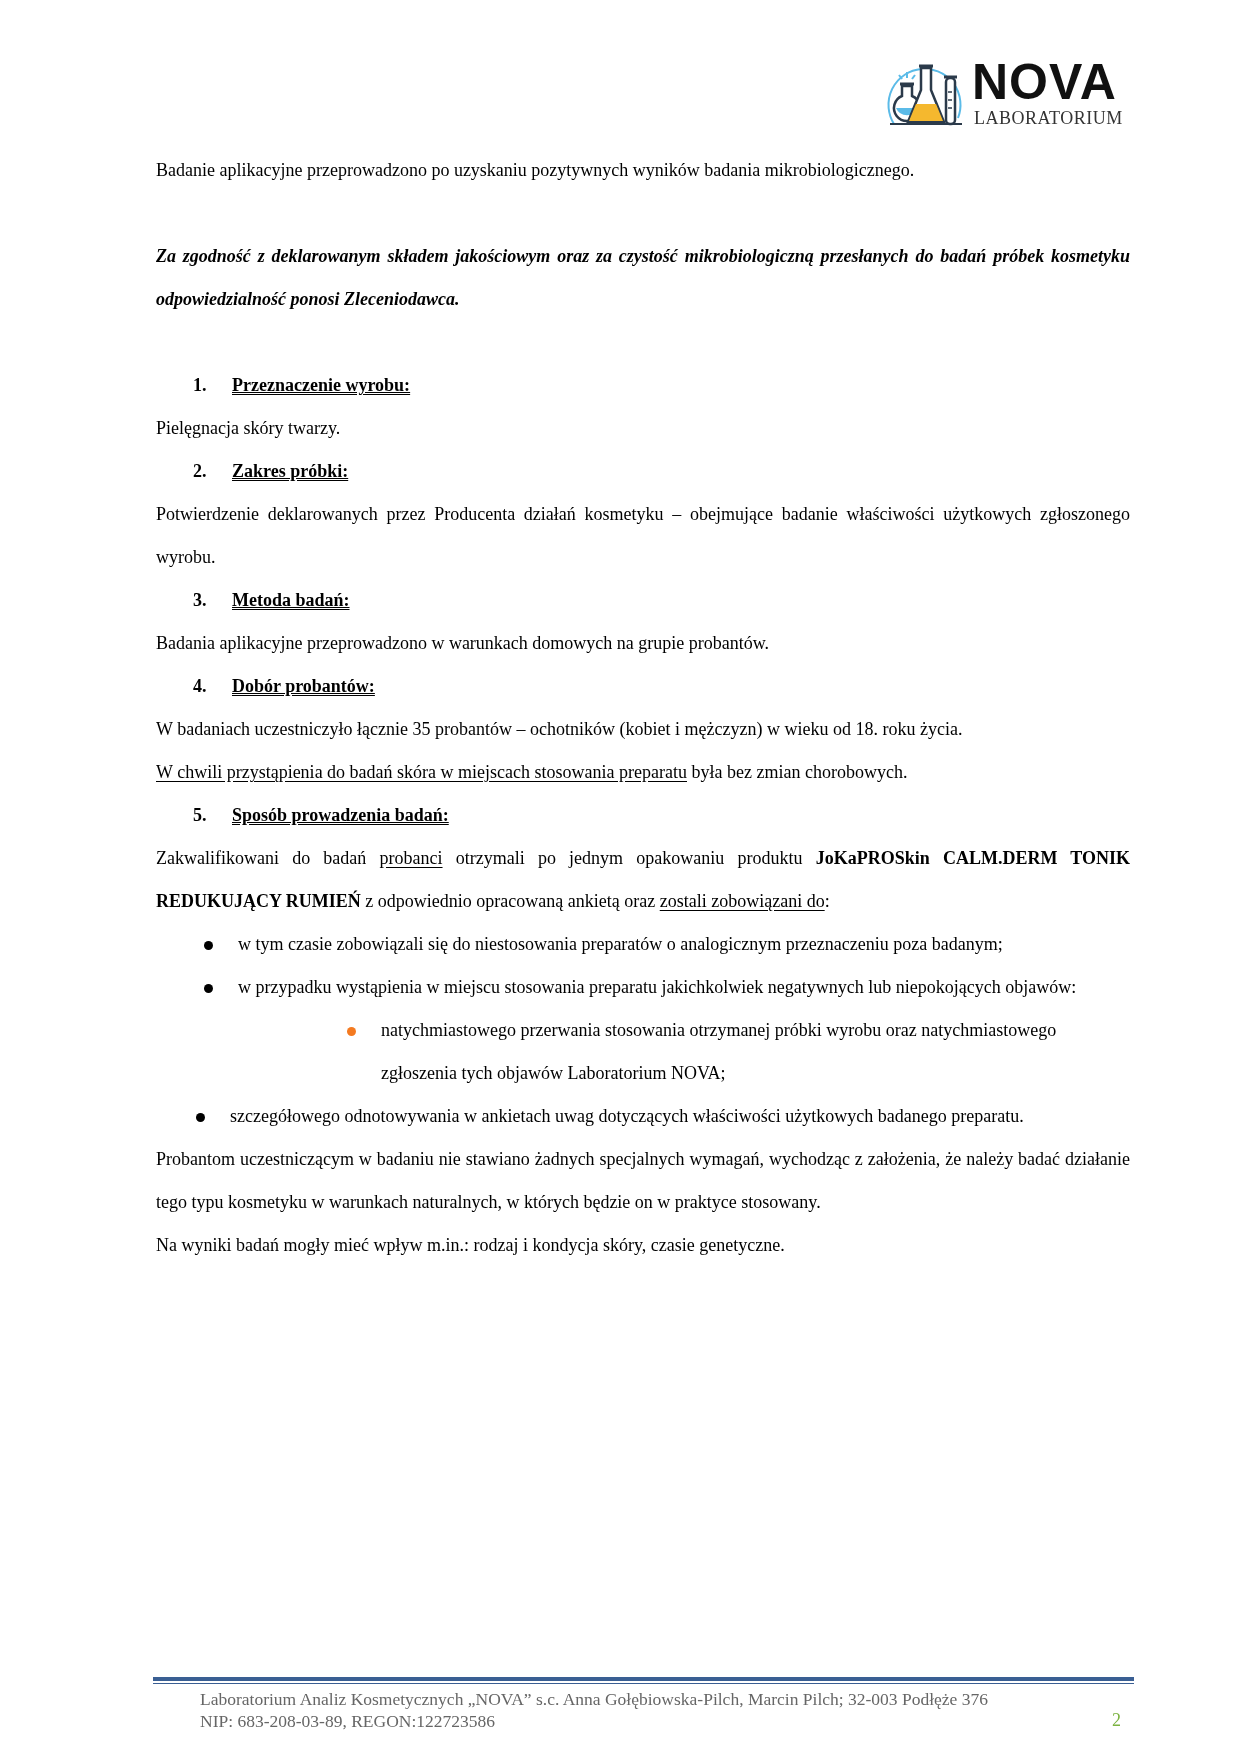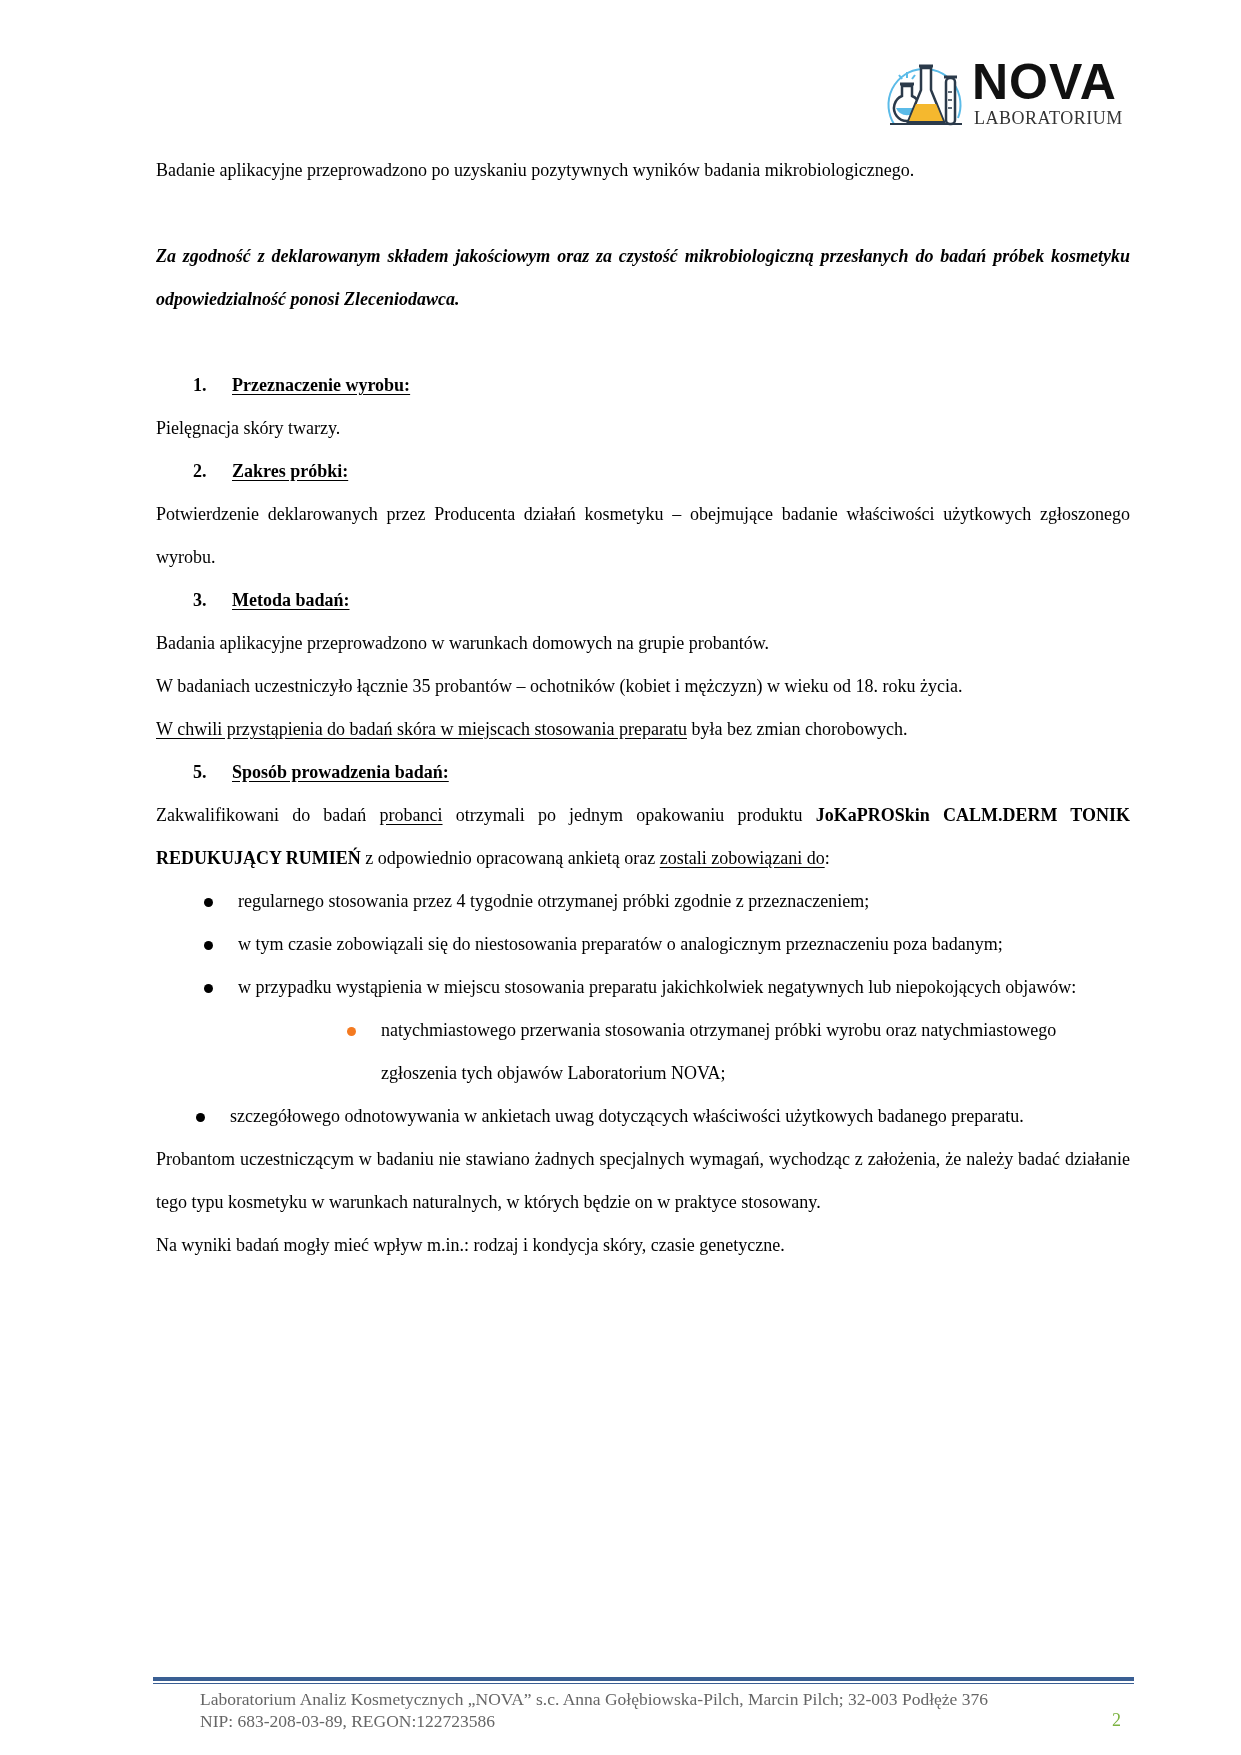--- a/index.html
+++ b/index.html
@@ -17,21 +17,21 @@
 
   
   .content { position: absolute; left: 148px; top: 149px; width: 974px;
              font-size: 18px; line-height: 43px; }
   .p { margin: 0; text-align: justify; text-align-last: left; }
   .blank { height: 43px; }
   .bi { font-weight: bold; font-style: italic; }
   .b { font-weight: bold; }
   .u { text-decoration: underline; text-underline-offset: 3px; }
 
-  .heading { margin: 0; padding-left: 37px; font-weight: bold; }
+  .heading { margin: 0; padding-left: 37px; font-weight: bold; text-decoration: underline; }
   .heading .num { display: inline-block; width: 39px; }
   .heading .title { text-decoration: underline; text-underline-offset: 3px; }
 
   .bullets { margin: 0; padding: 0; list-style: none; }
   .bullets > li { position: relative; padding-left: 82px; padding-right: 7px; text-align: justify; }
   .bullets > li .dot { position: absolute; left: 48px; top: 18px; width: 9px; height: 9px; border-radius: 50%; background: #000; }
   .bullets > li.shift { padding-left: 74px; }
   .bullets > li.shift .dot { left: 40px; }
   .sub { margin: 0; padding: 0; list-style: none; }
   .sub > li { position: relative; padding-left: 225px; text-align: left; }
@@ -90,30 +90,32 @@
     <p class="heading">
       <span class="num">2.</span><span class="title">Zakres próbki:</span>
     </p>
     <p class="p">Potwierdzenie deklarowanych przez Producenta działań kosmetyku – obejmujące badanie właściwości użytkowych zgłoszonego wyrobu.</p>
 
     <p class="heading">
       <span class="num">3.</span><span class="title">Metoda badań:</span>
     </p>
     <p class="p">Badania aplikacyjne przeprowadzono w warunkach domowych na grupie probantów.</p>
 
+    <p class="heading">
+      <span class="num">4.</span><span class="title">Dobór probantów:</span>
+    </p>
     <p class="p">W badaniach uczestniczyło łącznie 35 probantów – ochotników (kobiet i mężczyzn) w wieku od 18. roku życia.</p>
     <p class="p"><span class="u">W chwili przystąpienia do badań skóra w miejscach stosowania preparatu</span><span> była bez zmian chorobowych.</span></p>
 
     <p class="heading">
       <span class="num">5.</span><span class="title">Sposób prowadzenia badań:</span>
     </p>
     <p class="p"><span>Zakwalifikowani do badań </span><span class="u">probanci</span><span> otrzymali po jednym opakowaniu produktu </span><span class="b">JoKaPROSkin CALM.DERM TONIK REDUKUJĄCY RUMIEŃ</span><span> z odpowiednio opracowaną ankietą oraz </span><span class="u">zostali zobowiązani do</span><span>:</span></p>
 
     <ul class="bullets">
-      <li><span class="dot"></span><span>regularnego stosowania przez 4 tygodnie otrzymanej próbki zgodnie z przeznaczeniem;</span></li>
       <li><span class="dot"></span><span>w tym czasie zobowiązali się do niestosowania preparatów o analogicznym przeznaczeniu poza badanym;</span></li>
       <li><span class="dot"></span><span>w przypadku wystąpienia w miejscu stosowania preparatu jakichkolwiek negatywnych lub niepokojących objawów:</span></li>
     </ul>
     <ul class="sub">
       <li><span class="odot"></span><span>natychmiastowego przerwania stosowania otrzymanej próbki wyrobu oraz natychmiastowego zgłoszenia tych objawów Laboratorium NOVA;</span></li>
     </ul>
     <ul class="bullets">
       <li class="shift"><span class="dot"></span><span>szczegółowego odnotowywania w ankietach uwag dotyczących właściwości użytkowych badanego preparatu.</span></li>
     </ul>
 

